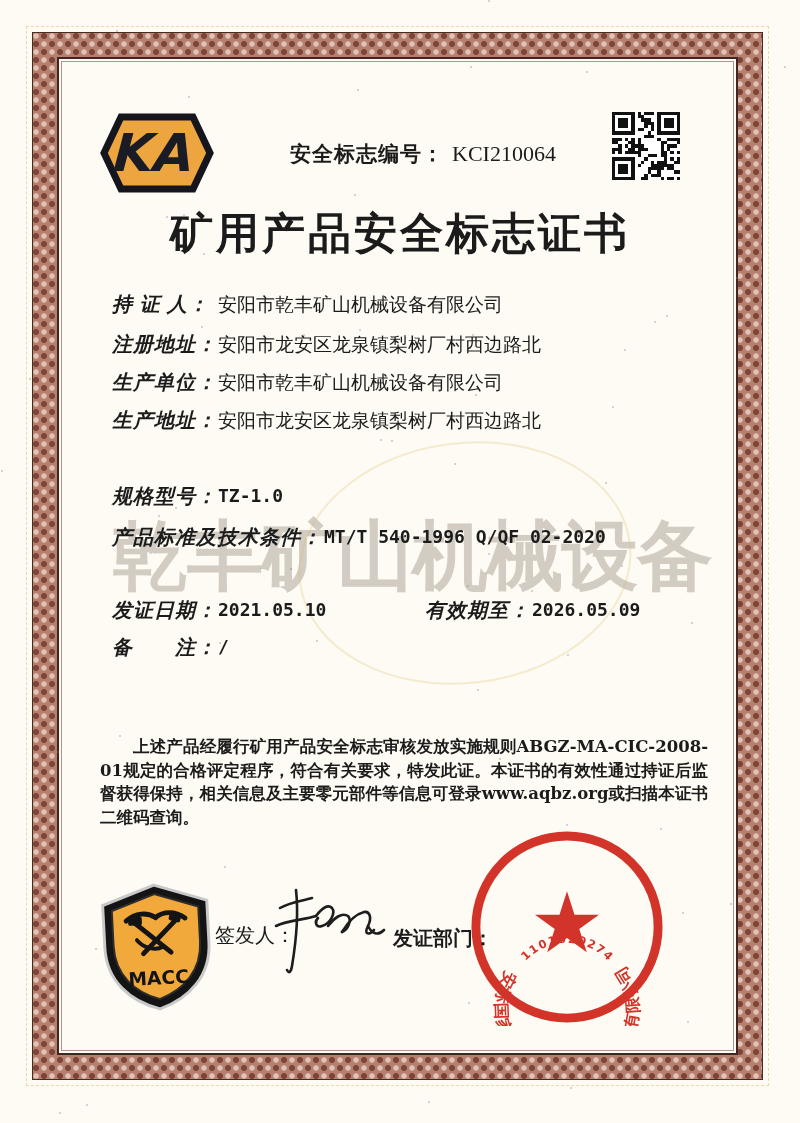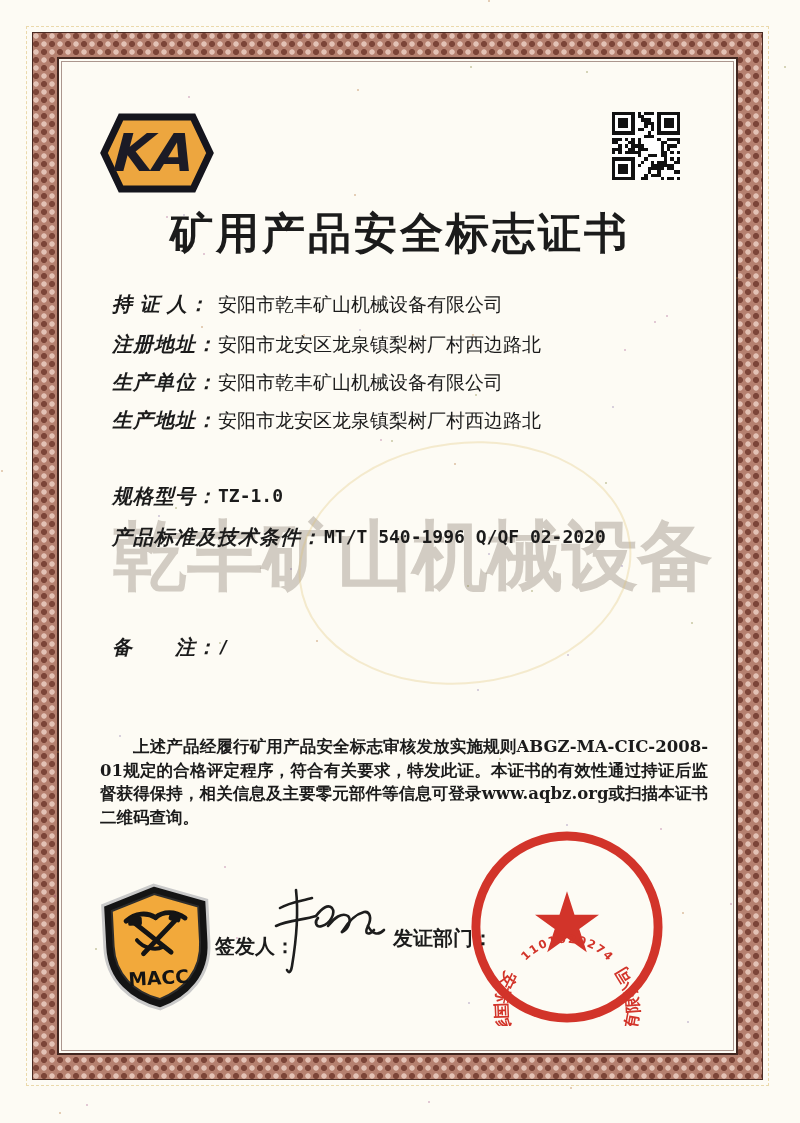--- a/index.html
+++ b/index.html
@@ -40,21 +40,21 @@
   
   .row{position:absolute;left:112px;right:50px;height:26px;white-space:nowrap;}
   .row .lbl{position:absolute;left:0;top:0;font-size:20px;font-weight:bold;letter-spacing:1px;font-style:italic;}
   .row .val{position:absolute;top:1px;font-size:19px;font-family:"DejaVu Serif",serif;}
   .row .val.alnum{font-family:"DejaVu Sans Mono",monospace;font-weight:bold;font-size:18px;top:2px;}
   .statement{position:absolute;left:100px;top:735px;width:608px;font-size:16.5px;
     line-height:23.5px;font-weight:600;font-family:"DejaVu Serif",serif;
     text-indent:2em;text-align:justify;}
   
   .macc{position:absolute;left:98px;top:882px;width:118px;height:130px;transform:rotate(-3deg);}
-  .signer-label{position:absolute;left:215px;top:922px;font-size:20px;font-weight:bold;margin-top:11px;}
+  .signer-label{position:absolute;left:215px;top:922px;font-size:20px;font-weight:normal;}
   .signature{position:absolute;left:272px;top:878px;width:115px;height:108px;}
   .issuer-label{position:absolute;left:393px;top:925px;font-size:20px;font-weight:bold;}
   .seal{position:absolute;left:468px;top:828px;width:198px;height:198px;opacity:.93;
         mix-blend-mode:multiply;}
 </style>
 </head>
 <body>
 
 <div class="frame">
   <div class="frame-inner"></div>
@@ -63,20 +63,23 @@
 <div class="watermark">乾丰矿山机械设备</div>
 <div class="ellipse-mark"></div>
 
 <div class="content">
 
   <svg class="ka-logo" viewBox="0 0 114 82">
     <polygon points="21,5 93,5 110,41 93,77 21,77 4,41" fill="#eda63f" stroke="#15151d" stroke-width="7" stroke-linejoin="miter"></polygon>
     <text x="57" y="59" text-anchor="middle" font-size="52" font-weight="bold" font-style="italic" font-family="DejaVu Sans, sans-serif" fill="#1b1b26" transform="skewX(-4)">KA</text>
   </svg>
 
+  <div class="safety-no">
+    <span class="lab">安全标志编号：</span><span class="num">KCI210064</span>
+  </div>
 
   <div class="qr" id="qr">
       <div class="b"></div>
       <div class="b"></div>
       <div class="b"></div>
       <div class="b"></div>
       <div class="b"></div>
       <div class="b"></div>
       <div class="b"></div>
       <div></div>
@@ -535,20 +538,26 @@
   </div>
   <div class="row" style="top:483px">
     <span class="lbl">规格型号：</span>
     <span class="val alnum" style="left:106px">TZ-1.0</span>
   </div>
   <div class="row" style="top:524px">
     <span class="lbl">产品标准及技术条件：</span>
     <span class="val alnum" style="left:212px">MT/T 540-1996 Q/QF 02-2020</span>
   </div>
 
+  <div class="row" style="top:597px">
+    <span class="lbl">发证日期：</span>
+    <span class="val alnum" style="left:106px">2021.05.10</span>
+    <span class="lbl" style="left:313px">有效期至：</span>
+    <span class="val alnum" style="left:420px">2026.05.09</span>
+  </div>
 
   <div class="row" style="top:634px">
     <span class="lbl">备　　注：</span>
     <span class="val alnum" style="left:106px">/</span>
   </div>
 
   <div class="statement">上述产品经履行矿用产品安全标志审核发放实施规则ABGZ-MA-CIC-2008-01规定的合格评定程序，符合有关要求，特发此证。本证书的有效性通过持证后监督获得保持，相关信息及主要零元部件等信息可登录www.aqbz.org或扫描本证书二维码查询。</div>
 
   <svg class="macc" viewBox="0 0 120 132">
     <path d="M60,3 L113,21 V64 C113,98 90,120 60,129 C30,120 7,98 7,64 V21 Z" fill="#141414" stroke="#c9c9c9" stroke-width="3"></path>

